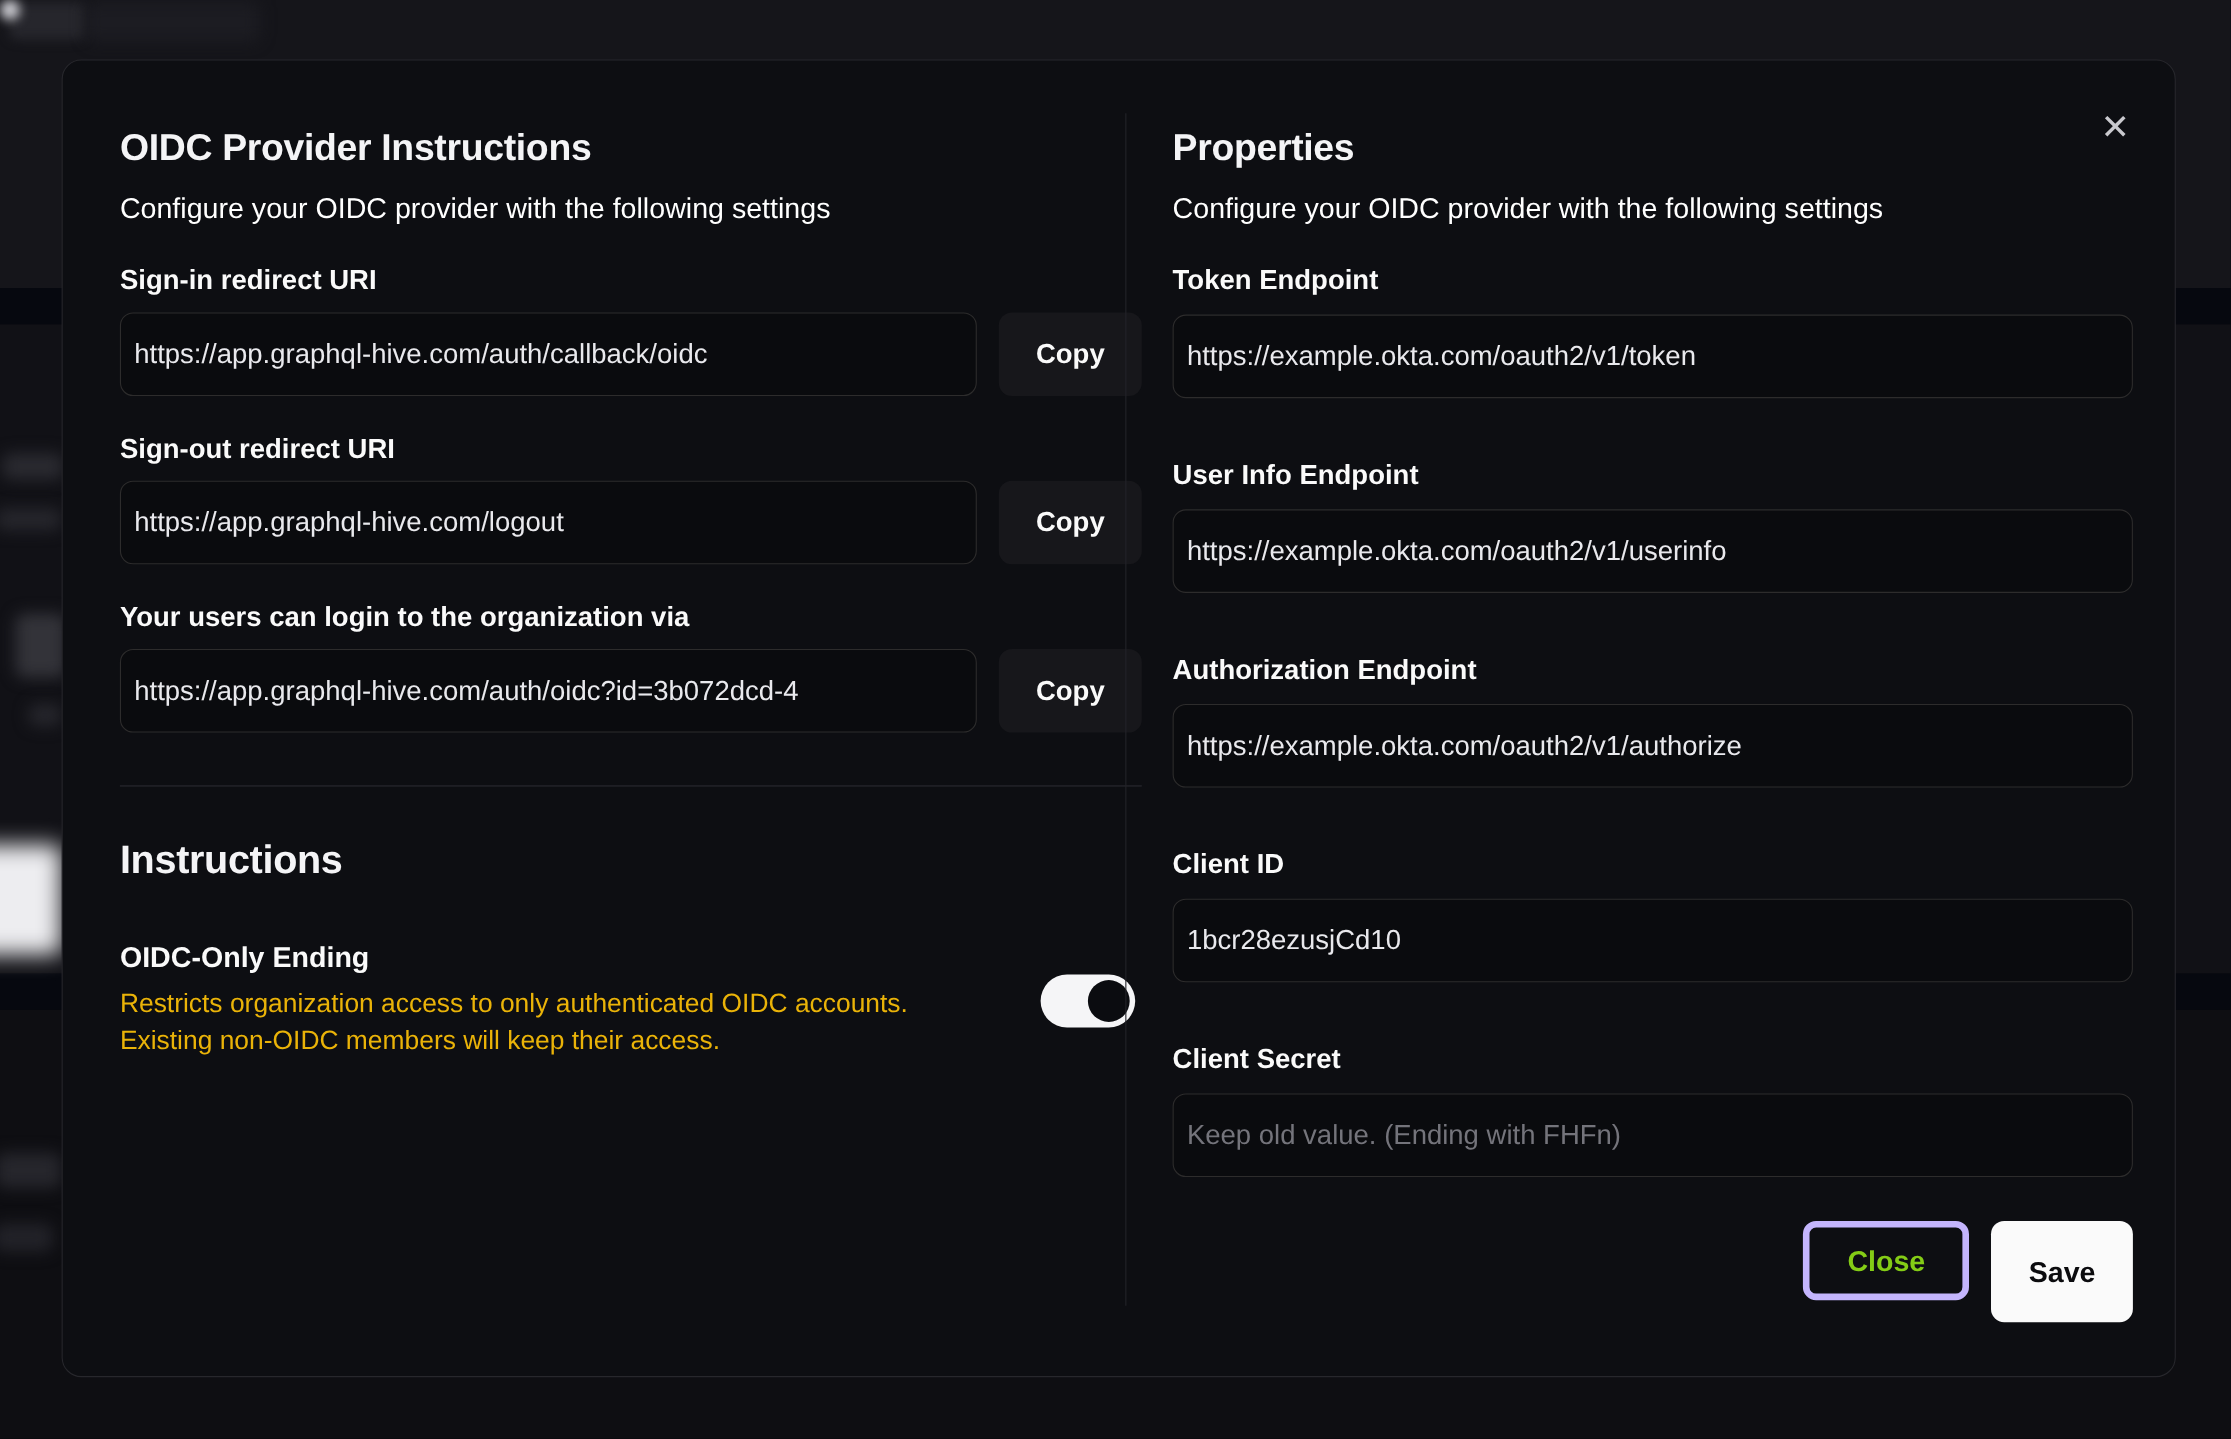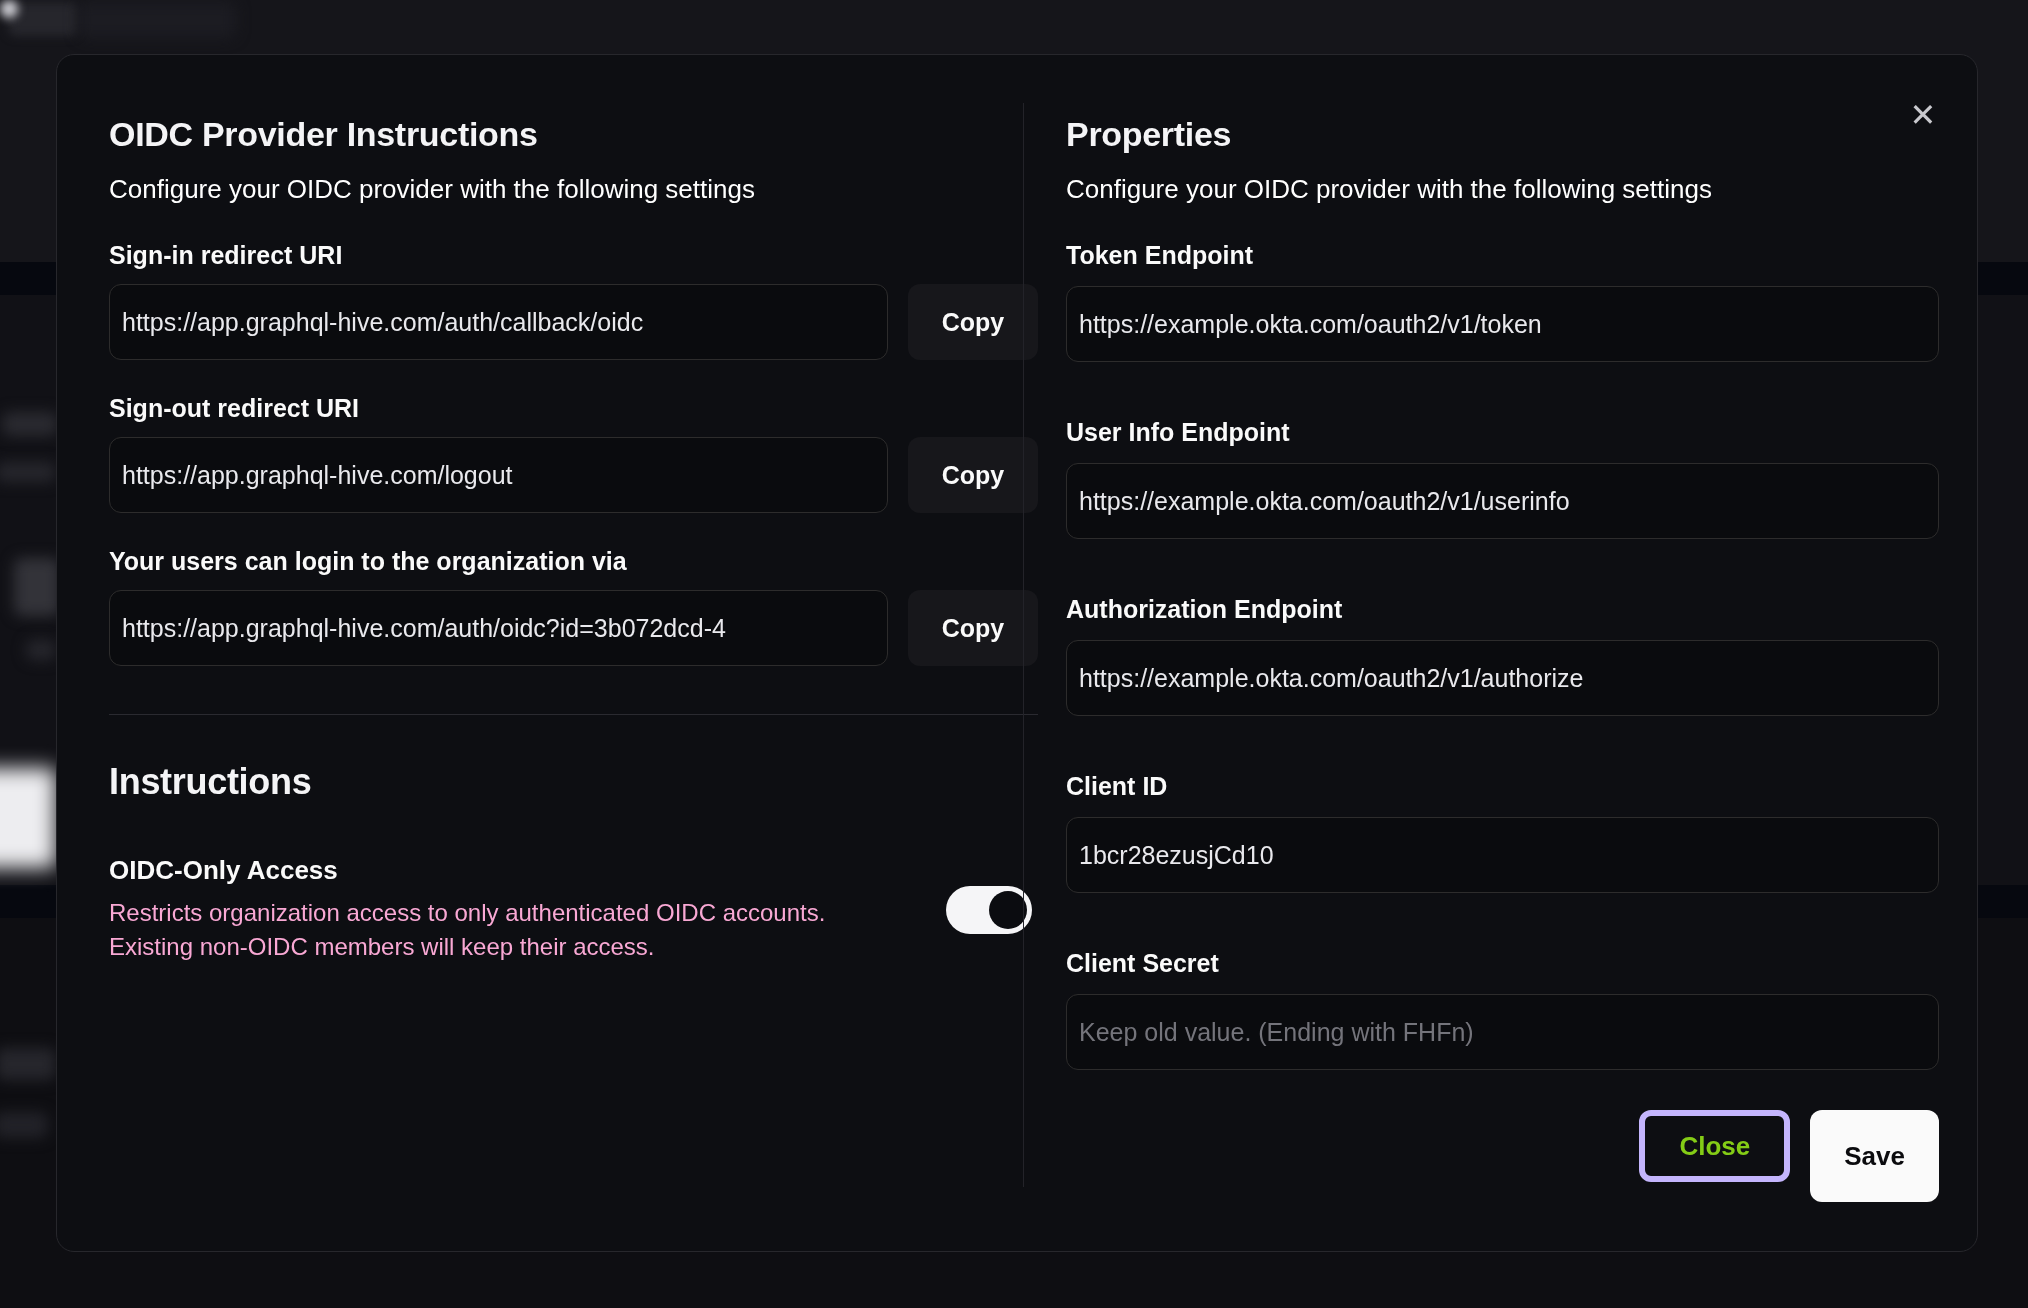--- a/index.html
+++ b/index.html
@@ -82,21 +82,21 @@
     font-family:"Liberation Sans", sans-serif;
     cursor:pointer;
   }
 
   .left-divider { margin-top:48px; border:none; border-top:1px solid #2a2a30; }
 
   .restrictions-title { margin-top:46px; font-size:36px; font-weight:700; color:#f4f4f6; letter-spacing:-0.3px; }
 
   .toggle-row { margin-top:52px; display:flex; align-items:center; justify-content:space-between; }
   .toggle-text h3 { font-size:26px; font-weight:700; color:#fafafa; }
-  .toggle-text p  { margin-top:10px; font-size:24px; line-height:34px; color:#f9a8d4; }
+  .toggle-text p  { margin-top:10px; font-size:24px; line-height:34px; color:#eab308; }
 
   .switch {
     position:relative; flex:0 0 86px;
     width:86px; height:48px; margin-right:6px;
     background:#f5f5f7; border:none; border-radius:24px;
     cursor:pointer;
   }
   .switch .thumb {
     position:absolute; top:5px; right:5px;
     width:38px; height:38px; border-radius:50%;
@@ -163,21 +163,21 @@
       <input class="text-input" type="text" readonly="" value="https://app.graphql-hive.com/auth/oidc?id=3b072dcd-4" style="">
       <button class="copy-btn">Copy</button>
     </div>
 
     <hr class="left-divider">
 
     <h2 class="restrictions-title">Instructions</h2>
 
     <div class="toggle-row">
       <div class="toggle-text">
-        <h3>OIDC-Only Access</h3>
+        <h3>OIDC-Only Ending</h3>
         <p><span>Restricts organization access to only authenticated OIDC accounts.</span><br><span>Existing non-OIDC members will keep their access.</span></p>
       </div>
       <button class="switch" role="switch" aria-checked="true">
         <span class="thumb"></span>
       </button>
     </div>
   </div>
 
   <div class="v-divider"></div>
 

